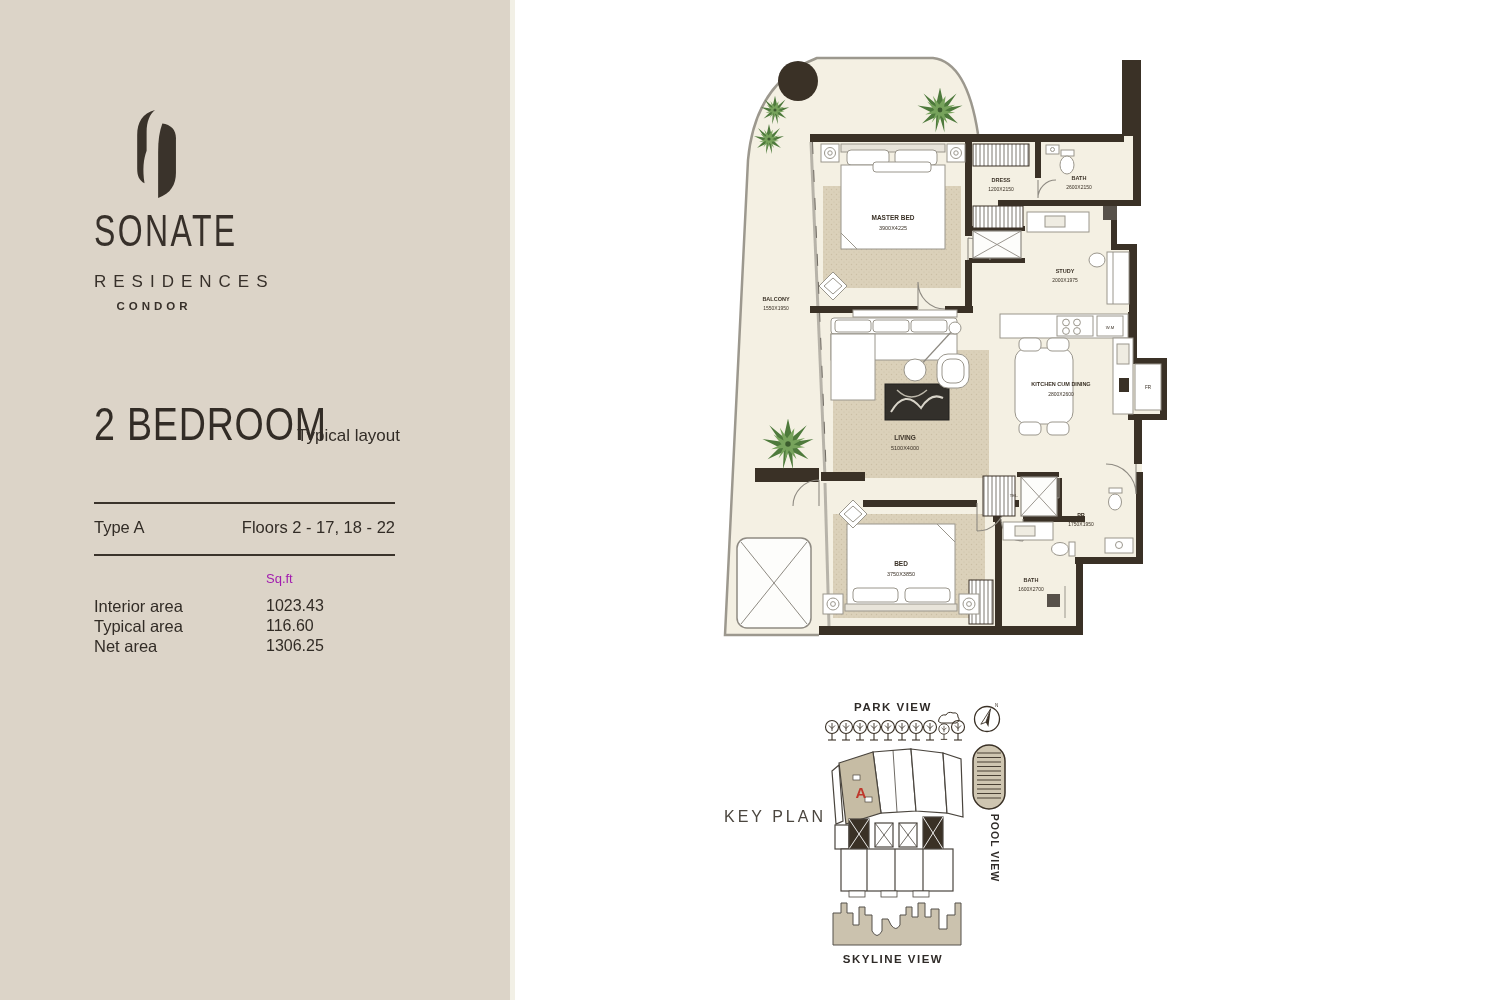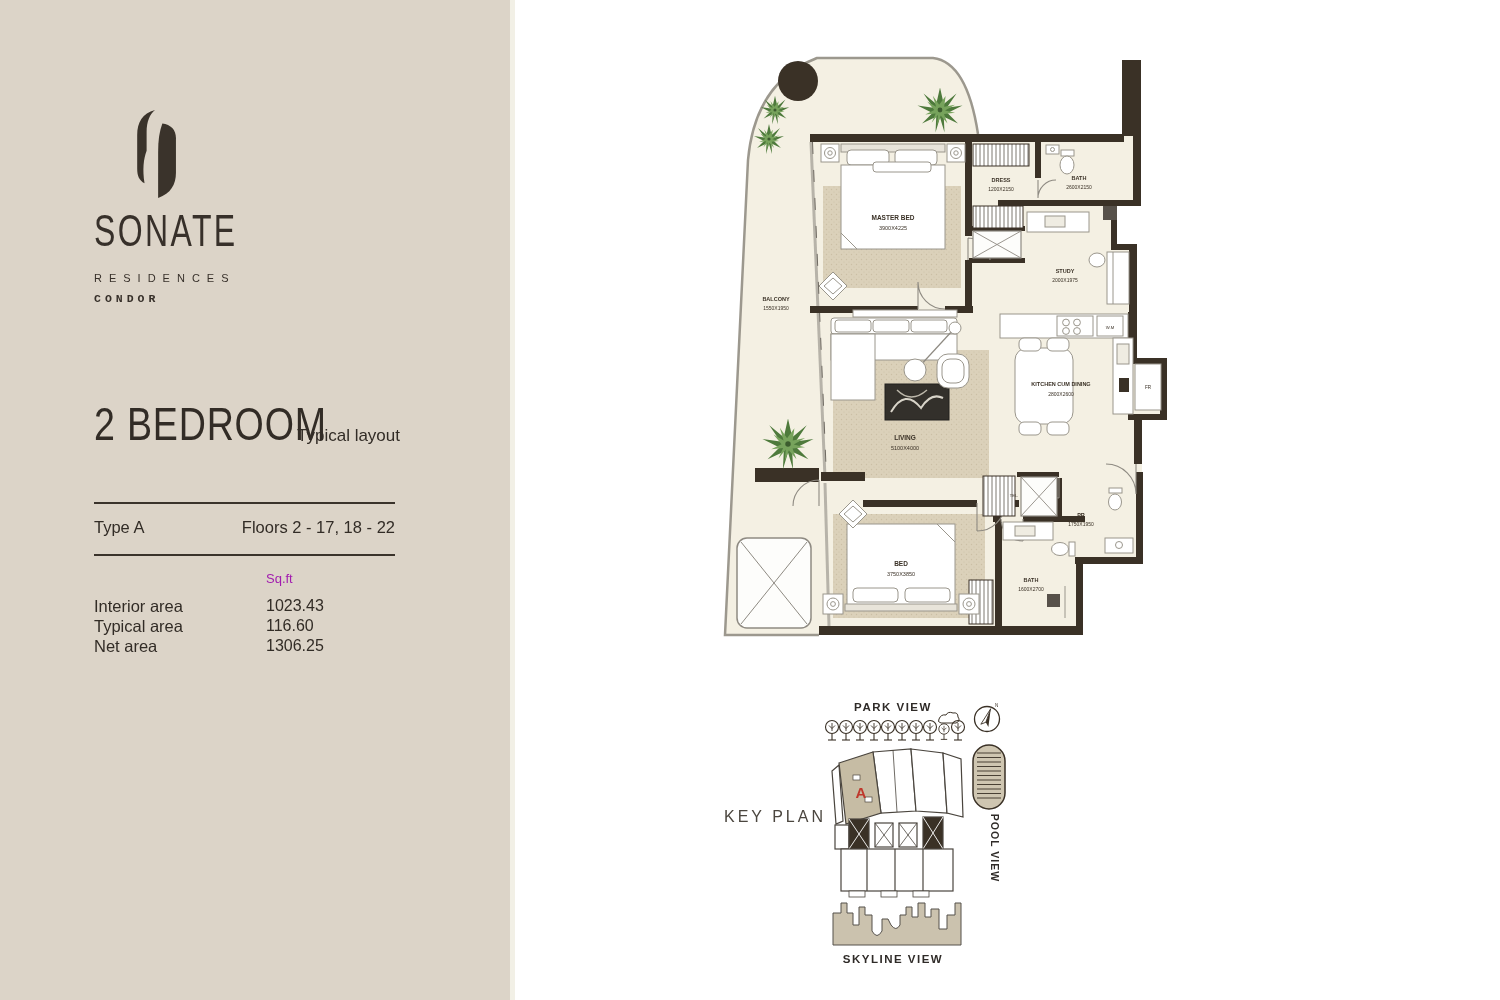--- a/index.html
+++ b/index.html
@@ -1,22 +1,22 @@
 <!DOCTYPE html>
 <html><head>
 <meta charset="utf-8">
 <style>
   html,body{margin:0;padding:0;background:#ffffff;font-family:"Liberation Sans",sans-serif;}
   .page{position:relative;width:1500px;height:1000px;background:#ffffff;overflow:hidden;}
   .sidebar{position:absolute;left:0;top:0;width:488px;height:1000px;background:#dcd4c8;border-right:5px solid #f2f0e6;padding-left:22px;}
   .abs{position:absolute;}
   .brand-name{left:94px;top:206px;font-size:40px;letter-spacing:3px;color:#37302a;font-weight:400;
     transform:scale(0.80,1.10);transform-origin:0 0;white-space:nowrap;}
-  .brand-sub{left:94px;top:272px;font-size:11px;letter-spacing:7px;color:#37302a;white-space:nowrap;}
-  .brand-tag{left:94px;top:292px;width:120px;text-align:left;font-size:11.5px;font-weight:700;letter-spacing:4px;color:#37302a;font-family:Liberation Mono, monospace;}
+  .brand-sub{left:94px;top:272px;font-size:17px;letter-spacing:7px;color:#37302a;white-space:nowrap;}
+  .brand-tag{left:94px;top:300px;width:120px;text-align:center;font-size:11.5px;font-weight:700;letter-spacing:4px;color:#37302a;}
   .title{left:94px;top:396px;font-size:47px;font-weight:400;color:#322c26;transform:scaleX(0.80);transform-origin:0 0;white-space:nowrap;letter-spacing:1px;}
   .subtitle{left:297px;top:426px;font-size:17px;color:#322c26;}
   .rule{left:94px;width:301px;height:2px;background:#3a332b;}
   .typerow{left:94px;top:518px;width:301px;display:flex;justify-content:space-between;font-size:16.5px;color:#322c26;gap:36px;}
   .sqft{left:266px;top:571px;font-size:13px;color:#a21caf;}
   .arealabel{left:94px;font-size:16.5px;color:#322c26;}
   .areaval{left:266px;font-size:16px;color:#322c26;}
   svg text{font-family:"Liberation Sans",sans-serif;}
 </style>
 </head>

